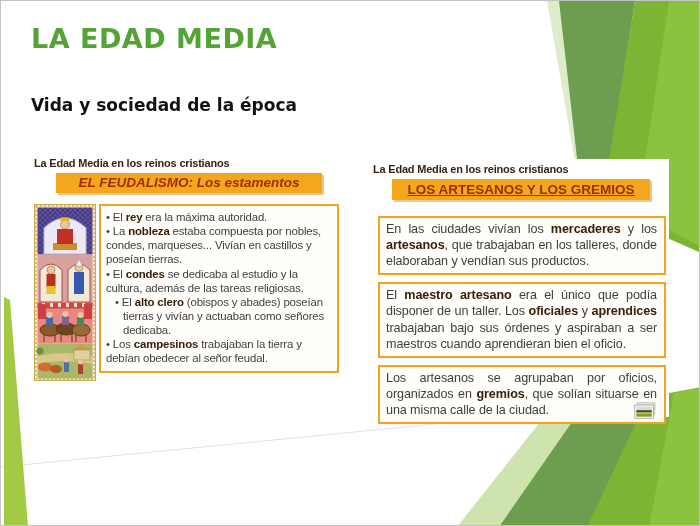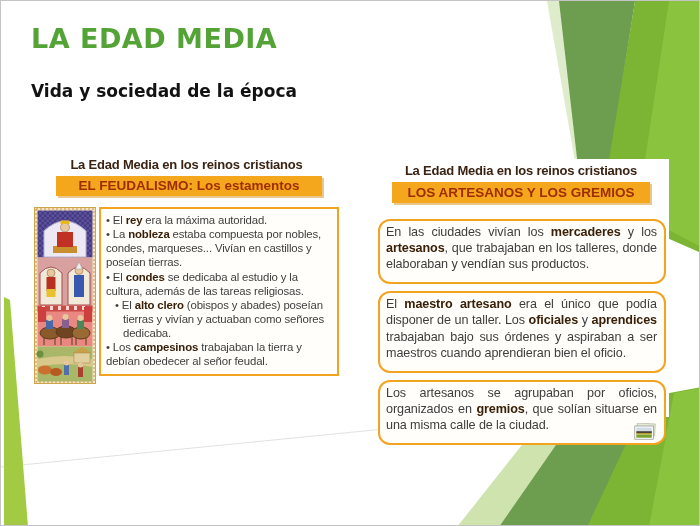--- a/index.html
+++ b/index.html
@@ -8,57 +8,57 @@
     background:#ffffff;border:1px solid #c4c4c4;overflow:hidden;
     font-family:"Liberation Sans",sans-serif;
   }
   #bg-decor{position:absolute;left:0;top:0;width:700px;height:526px;pointer-events:none;}
   .slide-title{
     position:absolute;left:30px;top:22px;margin:0;
     font-family:"DejaVu Sans",sans-serif;font-size:27px;font-weight:800;
     letter-spacing:.5px;color:#54a336;
   }
   .slide-subtitle{
-    position:absolute;left:30px;top:80px;margin:0;
+    position:absolute;left:30px;top:94px;margin:0;
     font-family:"DejaVu Sans",sans-serif;font-size:17px;font-weight:bold;color:#121212;
   }
   .ptitle{
-    text-align:center;font-size:13px;font-weight:bold;color:#3a2312;
+    font-size:11px;font-weight:bold;color:#3a2312;
     letter-spacing:-.2px;white-space:nowrap;
   }
   .hbar{
     background:#f4a71c;color:#9e2e00;font-weight:bold;font-size:13.5px;
     text-align:center;height:20px;line-height:20px;
     box-shadow:2px 2px 0 rgba(206,132,8,.45);white-space:nowrap;
   }
   
   .panel-left{position:absolute;left:33px;top:156px;width:305px;}
-  .panel-left .hbar{margin:4px 0 11px 22px;width:266px;}
+  .panel-left .hbar{margin:4px 0 11px 22px;width:266px;font-style:italic;}
   .prow{display:flex;margin-top:3px;align-items:flex-start;}
   .illus{width:62px;height:177px;flex:0 0 auto;display:block;}
   .tbox{
     border:2px solid #f2a31f;background:#fffefa;color:#3e3e3e;
   }
   .left-box{flex:1;margin-left:3px;padding:4px 4px 4px 5px;min-height:169px;box-sizing:border-box;}
   .left-box ul{
     margin:0;padding:0;list-style:none;font-size:11.4px;line-height:1.24;
     letter-spacing:-.15px;
   }
   .left-box li.l1{padding-left:17px;text-indent:-8px;}
   .b{font-weight:bold;color:#3a2008;}
   
   .panel-right{
     position:absolute;left:372px;top:158px;width:296px;height:258px;
     background:#ffffff;
   }
   .panel-right .ptitle{margin-top:4px;}
-  .panel-right .hbar{margin:4px auto 16px;width:258px;height:21px;line-height:21px;}
+  .panel-right .hbar{margin:4px auto 16px;width:258px;height:21px;line-height:21px;text-decoration:underline;}
   .rbox{
-    position:relative;margin:7px 3px 0 5px;padding:3px 7px 10px 6px;
-    font-size:12.6px;line-height:1.28;text-align:justify;letter-spacing:-.1px;border-radius:12px;
+    position:relative;margin:7px 3px 0 5px;padding:3px 7px 4px 6px;
+    font-size:12.6px;line-height:1.28;text-align:justify;letter-spacing:-.1px;
   }
   .rbox p{margin:0;}
   .picicon{position:absolute;right:8px;bottom:3px;width:22px;height:17px;}
 </style>
 </head>
 <body>
 
 <div id="slide">
 
   <svg id="bg-decor" viewBox="0 0 700 526" xmlns="http://www.w3.org/2000/svg">

